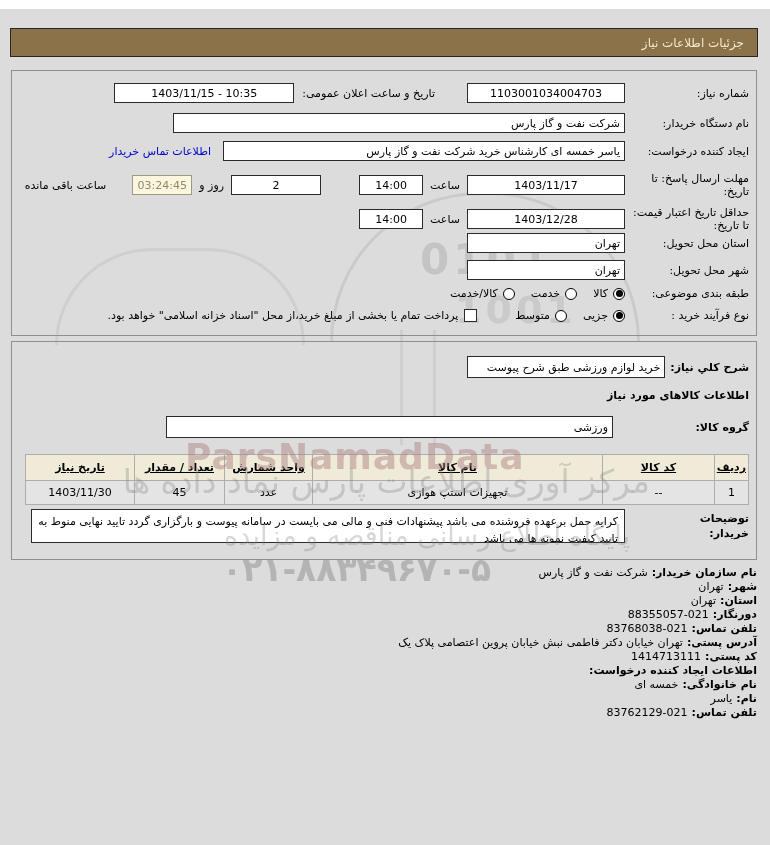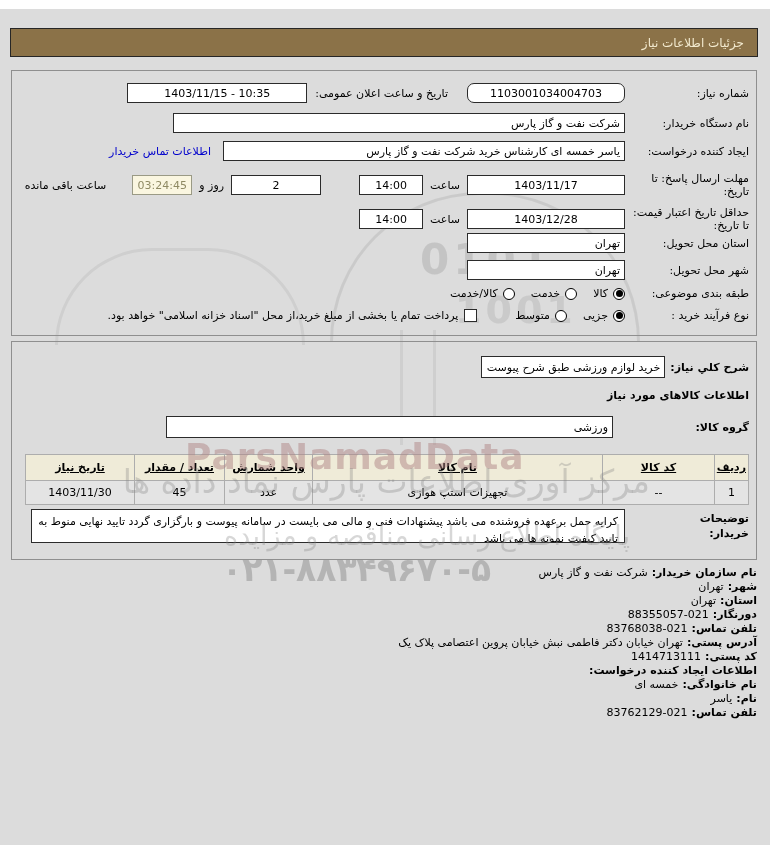--- a/index.html
+++ b/index.html
@@ -103,22 +103,22 @@
 <div class="wm wm-under wm-digits2">1001</div>
 
 <div class="titlebar">
   <span>جزئیات اطلاعات نیاز</span>
 </div>
 
 <div class="panel" id="panel1">
 
   <div class="row" style="top:12px;">
     <div class="lbl">شماره نیاز:</div>
-    <div class="inp ctr ltr" style="width:158px;border-radius:7px;">1103001034004703</div>
-    <div style="margin-right:19px;">تاریخ و ساعت اعلان عمومی:</div>
+    <div class="inp ctr ltr" style="width:158px;">1103001034004703</div>
+    <div style="margin-right:32px;">تاریخ و ساعت اعلان عمومی:</div>
     <div class="inp ctr ltr" style="width:180px; margin-right:8px;">1403/11/15 - 10:35</div>
   </div>
 
   <div class="row" style="top:42px;">
     <div class="lbl">نام دستگاه خریدار:</div>
     <div class="inp" style="width:452px;">شرکت نفت و گاز پارس</div>
   </div>
 
   <div class="row" style="top:70px;">
     <div class="lbl">ایجاد کننده درخواست:</div>
@@ -183,21 +183,21 @@
     <span class="chk" style="margin-right:22px;"></span>
     <span>پرداخت تمام یا بخشی از مبلغ خرید،از محل "اسناد خزانه اسلامی" خواهد بود.</span>
   </div>
 
 </div>
 
 <div class="panel" id="panel2">
 
   <div class="row" style="top:14px;">
     <div class="b" style="margin-left:5px;">شرح کلي نیاز:</div>
-    <div class="inp" style="width:184px; height:22px;">خرید لوازم ورزشی طبق شرح پیوست</div>
+    <div class="inp" style="width:198px; height:22px;">خرید لوازم ورزشی طبق شرح پیوست</div>
   </div>
 
   <div class="row b" style="top:47px;">اطلاعات کالاهای مورد نیاز</div>
 
   <div class="row" style="top:74px;">
     <div class="b" style="flex:0 0 105px;">گروه کالا:</div>
     <div class="inp" style="width:447px; height:22px; margin-right:31px;">ورزشی</div>
   </div>
 
   <div style="position:absolute; top:112px; right:7px; left:13px;">

